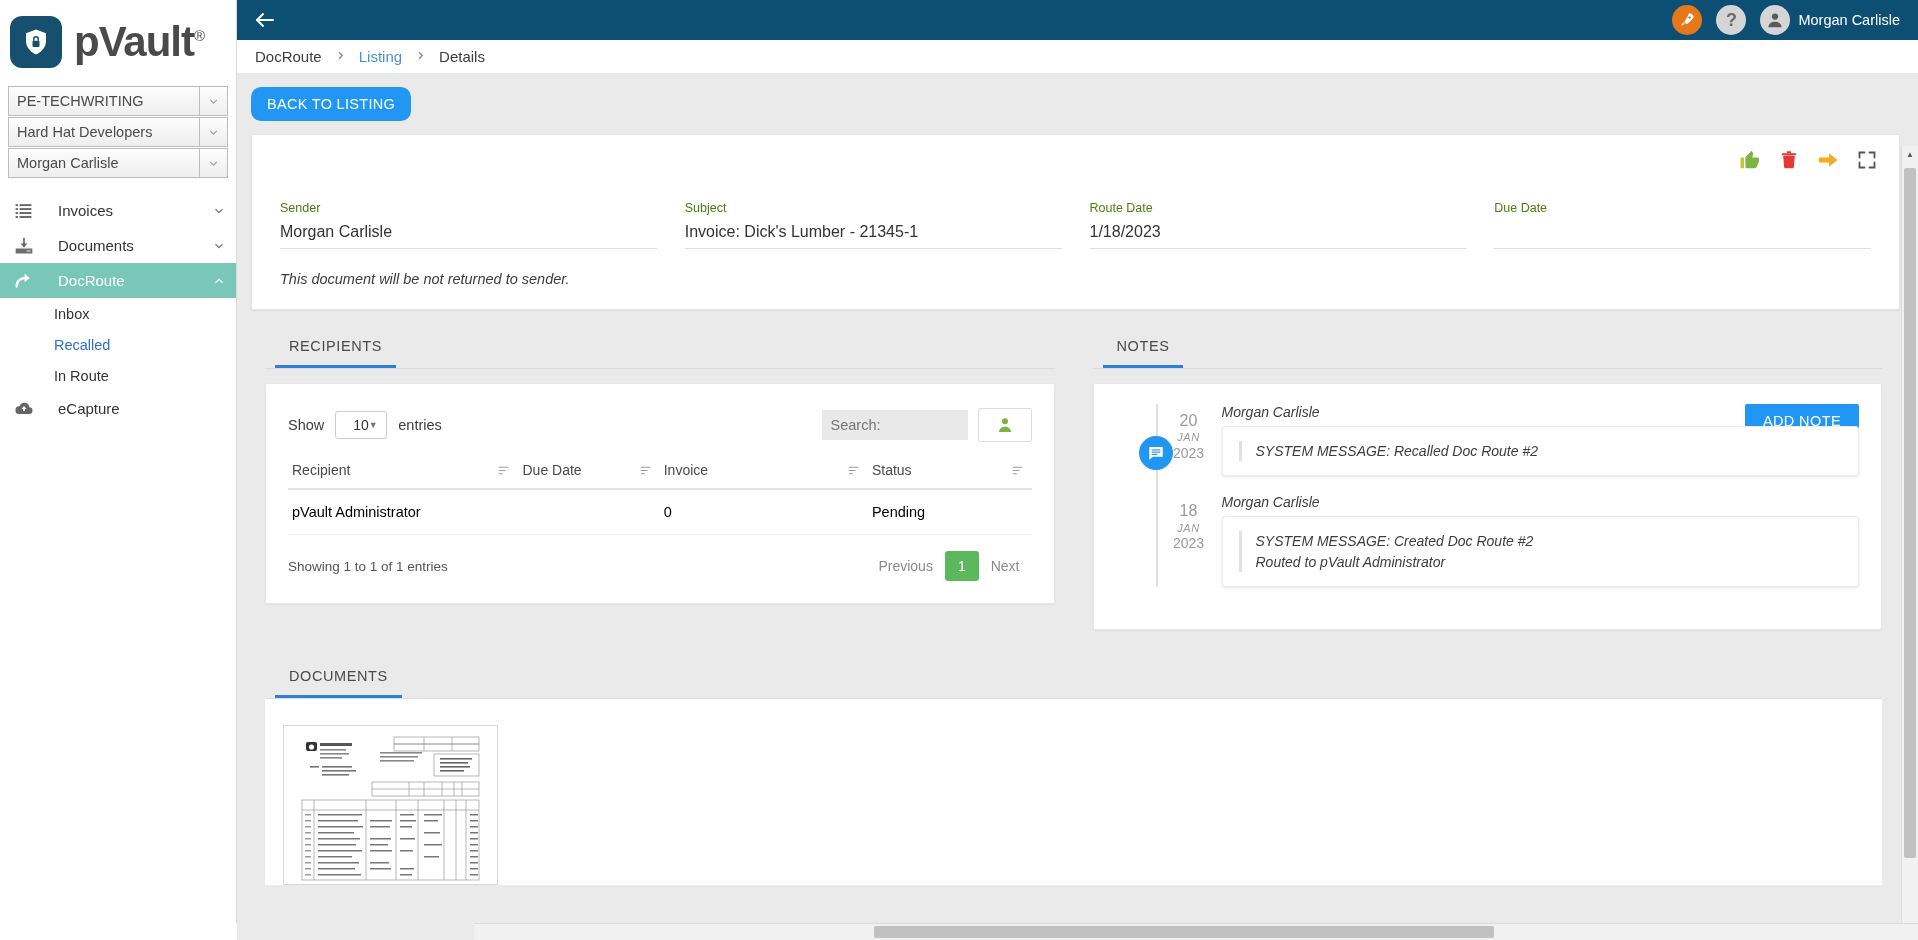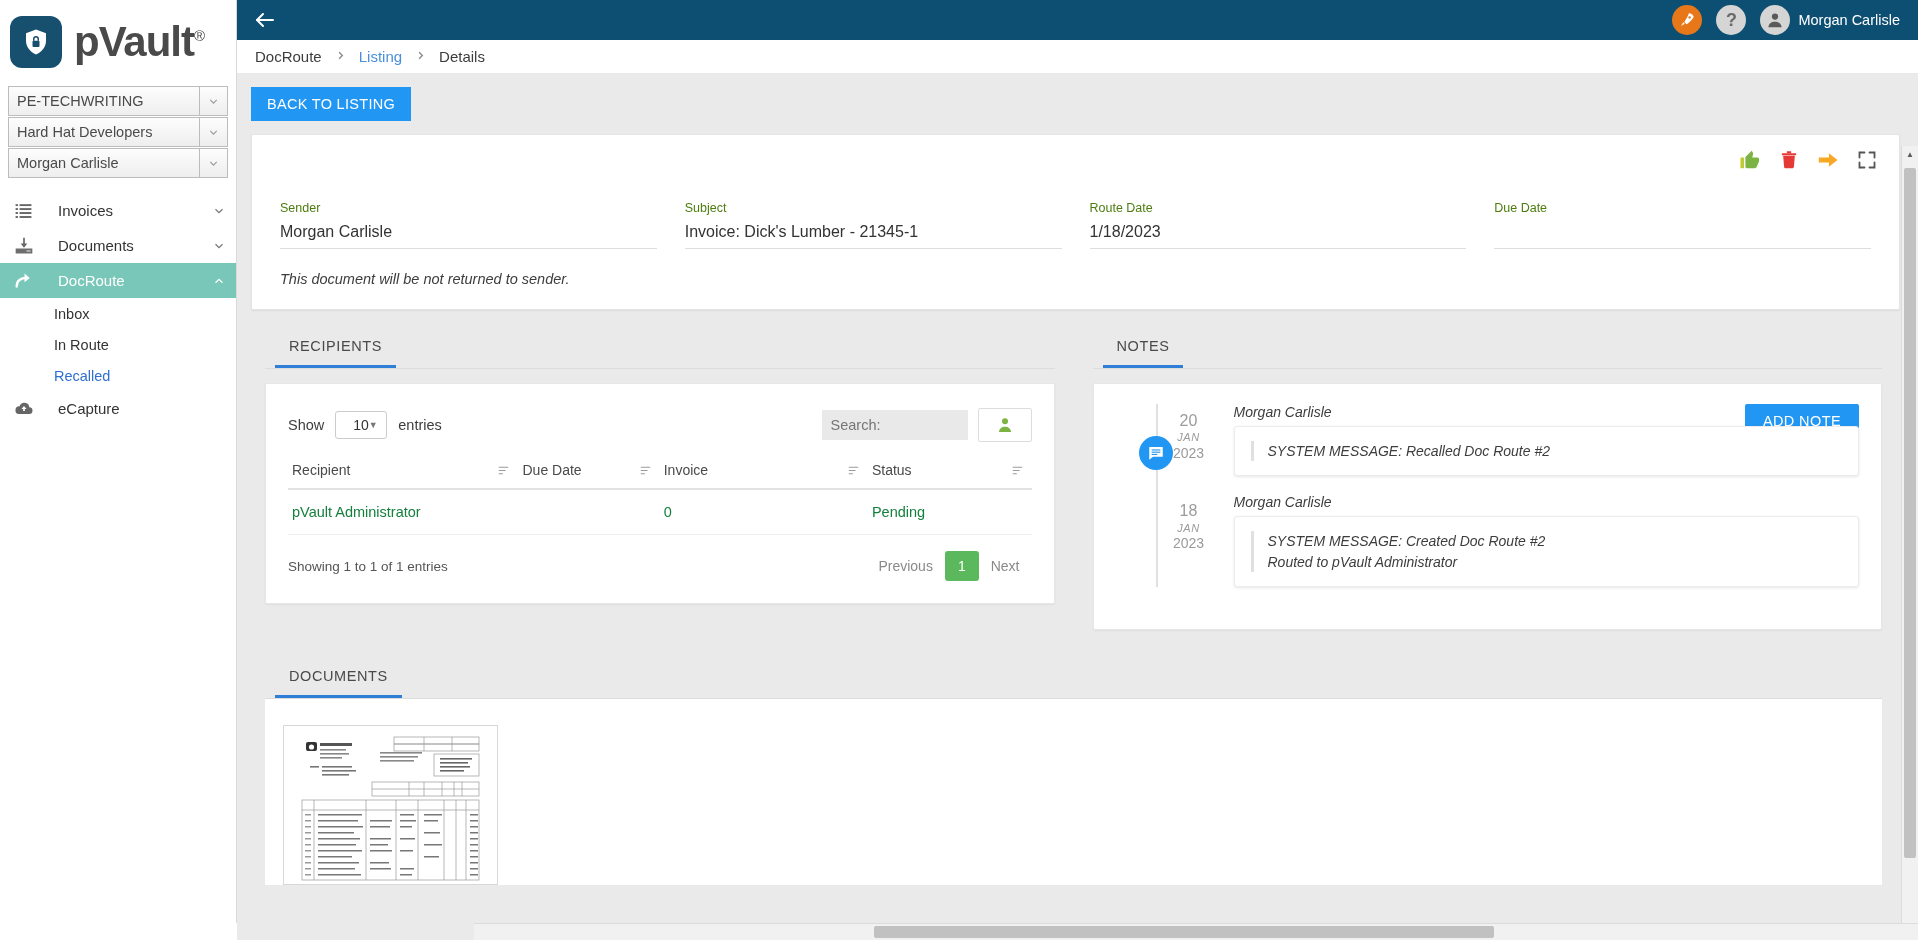--- a/index.html
+++ b/index.html
@@ -89,21 +89,21 @@
   .crumb-sep { color: #8a8a8a; font-size: 13px; }
 
   .scroll-area {
     flex: 1; overflow: hidden; position: relative; background: #eaeaea;
   }
   .content { padding: 14px 18px 0 14px; }
 
   .btn-back {
     background: #2196f3; color: #fff; border: none;
     padding: 9px 16px; font-size: 14.5px; letter-spacing: .3px;
-    cursor: pointer; border-radius: 0; font-family: inherit;
+    cursor: pointer; border-radius: 10px; font-family: inherit;
   }
 
   .card {
     background: #fff; margin-top: 13px; border: 1px solid #e4e4e4;
     border-radius: 2px; box-shadow: 0 1px 2px rgba(0,0,0,.06);
   }
   .card-actions {
     display: flex; justify-content: flex-end; align-items: center;
     gap: 18px; padding: 14px 22px 10px 0;
   }
@@ -155,21 +155,21 @@
     border-radius: 2px;
   }
 
   table { width: 100%; border-collapse: collapse; }
   th {
     text-align: left; font-size: 14px; font-weight: normal; color: #4a4a4a;
     padding: 6px 4px 10px 4px; border-bottom: 2px solid #e2e2e2;
     position: relative; cursor: pointer;
   }
   th .sorticon { position: absolute; right: 8px; top: 8px; color: #9a9a9a; }
-  td { font-size: 14.5px; color: #15803d; padding: 14px 4px; border-bottom: 1px solid #eee; }
+  td { font-size: 14.5px; color: #000000; padding: 14px 4px; border-bottom: 1px solid #eee; }
   .tbl-wrap { padding: 0 22px; }
 
   .tbl-foot { display: flex; align-items: center; padding: 16px 22px 22px 22px; }
   .tbl-info { font-size: 13.5px; color: #555; }
   .pager { margin-left: auto; display: flex; align-items: center; gap: 0; }
   .pg { font-size: 14px; color: #8a8a8a; padding: 6px 12px; cursor: pointer; }
   .pg.cur { background: #5cb85c; color: #fff; border-radius: 3px; padding: 7px 13px; }
 
   
   .notes-body { padding: 20px 22px 24px 22px; position: relative; min-height: 208px; }
@@ -181,21 +181,21 @@
   .timeline { position: relative; padding-left: 52px; }
   .timeline::before {
     content: ""; position: absolute; left: 40px; top: 0; bottom: 0;
     width: 2px; background: #e0e0e0;
   }
   .tl-bubble {
     position: absolute; left: 23px; top: 32px; width: 34px; height: 34px;
     border-radius: 50%; background: #2196f3; display: flex;
     align-items: center; justify-content: center; z-index: 2;
   }
-  .note-row { display: flex; gap: 24px; margin-bottom: 18px; }
+  .note-row { display: flex; gap: 12px; margin-bottom: 18px; }
   .note-date {
     width: 42px; text-align: center; color: #9b9b9b; flex-shrink: 0; padding-top: 8px;
   }
   .note-date .d { font-size: 16px; line-height: 1.15; }
   .note-date .m { font-size: 11px; letter-spacing: .5px; line-height: 1.3; font-style: italic; }
   .note-date .y { font-size: 14px; line-height: 1.2; }
   .note-main { flex: 1; min-width: 0; }
   .note-author { font-size: 14px; font-style: italic; color: #3d3d3d; margin-bottom: 6px; }
   .note-box {
     background: #fff; border: 1px solid #ececec; border-radius: 3px;
@@ -329,25 +329,25 @@
         <span class="nav-chev">
           <svg width="14" height="14" viewBox="0 0 24 24" fill="none" stroke="currentColor" stroke-width="2">
               <path d="M18 15l-6-6-6 6"></path>
             </svg>
         </span>
       </div>
 
       <div class="nav-sub">
         <span>Inbox</span>
       </div>
+      <div class="nav-sub selected">
+        <span>Recalled</span>
+      </div>
       <div class="nav-sub">
         <span>In Route</span>
-      </div>
-      <div class="nav-sub selected">
-        <span>Recalled</span>
       </div>
 
       <div class="nav-item">
         <span class="nav-ico">
           <svg width="20" height="20" viewBox="0 0 24 24" fill="currentColor">
             <path d="M6 18h12a4 4 0 0 0 .4-8 6 6 0 0 0-11.7-1.2A4.2 4.2 0 0 0 6 18z"></path>
             <path d="M12 8.5l3 3.5h-6z" fill="#fff"></path>
               <rect x="11" y="11" width="2" height="3.4" fill="#fff"></rect>
           </svg>
         </span>

